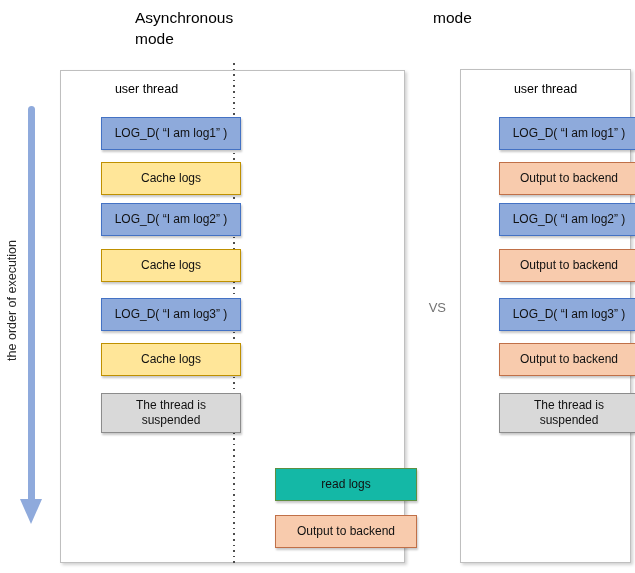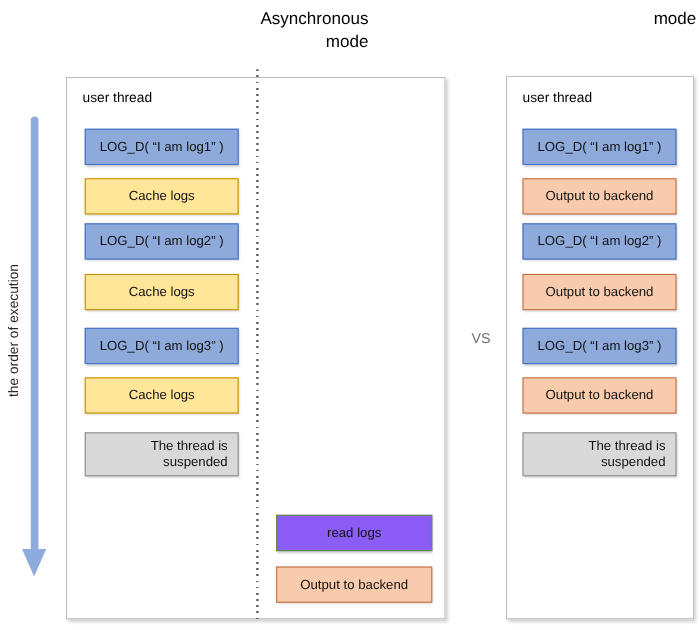--- a/index.html
+++ b/index.html
@@ -6,42 +6,43 @@
   #stage{
     position:relative;
     width:635px;height:573px;
     background:#ffffff;
     font-family:"Liberation Sans", sans-serif;
     color:#1a1a1a;
     overflow:hidden;
   }
   .title{
     position:absolute;top:7px;width:200px;
-    text-align:right;font-size:15.5px;line-height:21px;color:#000;
+    text-align:left;font-size:15.5px;line-height:21px;color:#000;
   }
   .panel{
     position:absolute;
     background:#ffffff;
     border:1px solid #bfbfbf;
     box-shadow:2px 2px 3px rgba(0,0,0,0.18);
     box-sizing:border-box;
   }
   .col-header{
     position:absolute;top:80px;height:18px;
-    font-size:12.5px;line-height:18px;color:#000;padding-left:15px;
+    text-align:center;font-size:12.5px;line-height:18px;color:#000;
   }
   .box{
     position:absolute;
     box-sizing:border-box;
     border:1.5px solid #888;
     display:flex;align-items:center;justify-content:center;
-    text-align:right;
+    text-align:center;
     font-size:12px;line-height:15px;color:#111;
     box-shadow:1px 1.5px 2px rgba(0,0,0,0.22);
     padding:0 9px;
+    margin-left:24px;
   }
   .divider-dotted{
     position:absolute;
     left:233px;top:63px;width:1.6px;height:500px;
     background:repeating-linear-gradient(to bottom,#4d4d4d 0 1.6px,transparent 1.6px 5.6px);
   }
   .vs{
     position:absolute;left:418px;top:300px;width:28px;
     text-align:right;font-size:13px;color:#737373;
   }
@@ -104,21 +105,21 @@
   <div class="box" style="left: 77px; top: 298px; width: 140px; height: 33px; background-color: rgb(142, 170, 219); border-color: rgb(68, 114, 196);">
     <span>LOG_D( “I am log3” )</span>
   </div>
   <div class="box" style="left: 77px; top: 343px; width: 140px; height: 33px; background-color: rgb(255, 230, 153); border-color: rgb(191, 144, 0);">
     <span>Cache logs</span>
   </div>
   <div class="box" style="left: 77px; top: 393px; width: 140px; height: 40px; background-color: rgb(217, 217, 217); border-color: rgb(140, 140, 140);">
     <span>The thread is suspended</span>
   </div>
 
-  <div class="box" style="left: 251px; top: 468px; width: 142px; height: 33px; background-color: #8b5cf6; border-color: rgb(94, 143, 65);">
+  <div class="box" style="left: 251px; top: 468px; width: 142px; height: 33px; background-color: #14b8a6; border-color: rgb(94, 143, 65);">
     <span>read logs</span>
   </div>
   <div class="box" style="left: 251px; top: 515px; width: 142px; height: 33px; background-color: rgb(248, 203, 173); border-color: rgb(192, 112, 72);">
     <span>Output to backend</span>
   </div>
 
   <div class="vs">VS</div>
 
   <div class="panel" style="left:460px;top:69px;width:171px;height:494px;"></div>
   <div class="col-header" style="left:460px;width:171px;">user thread</div>

